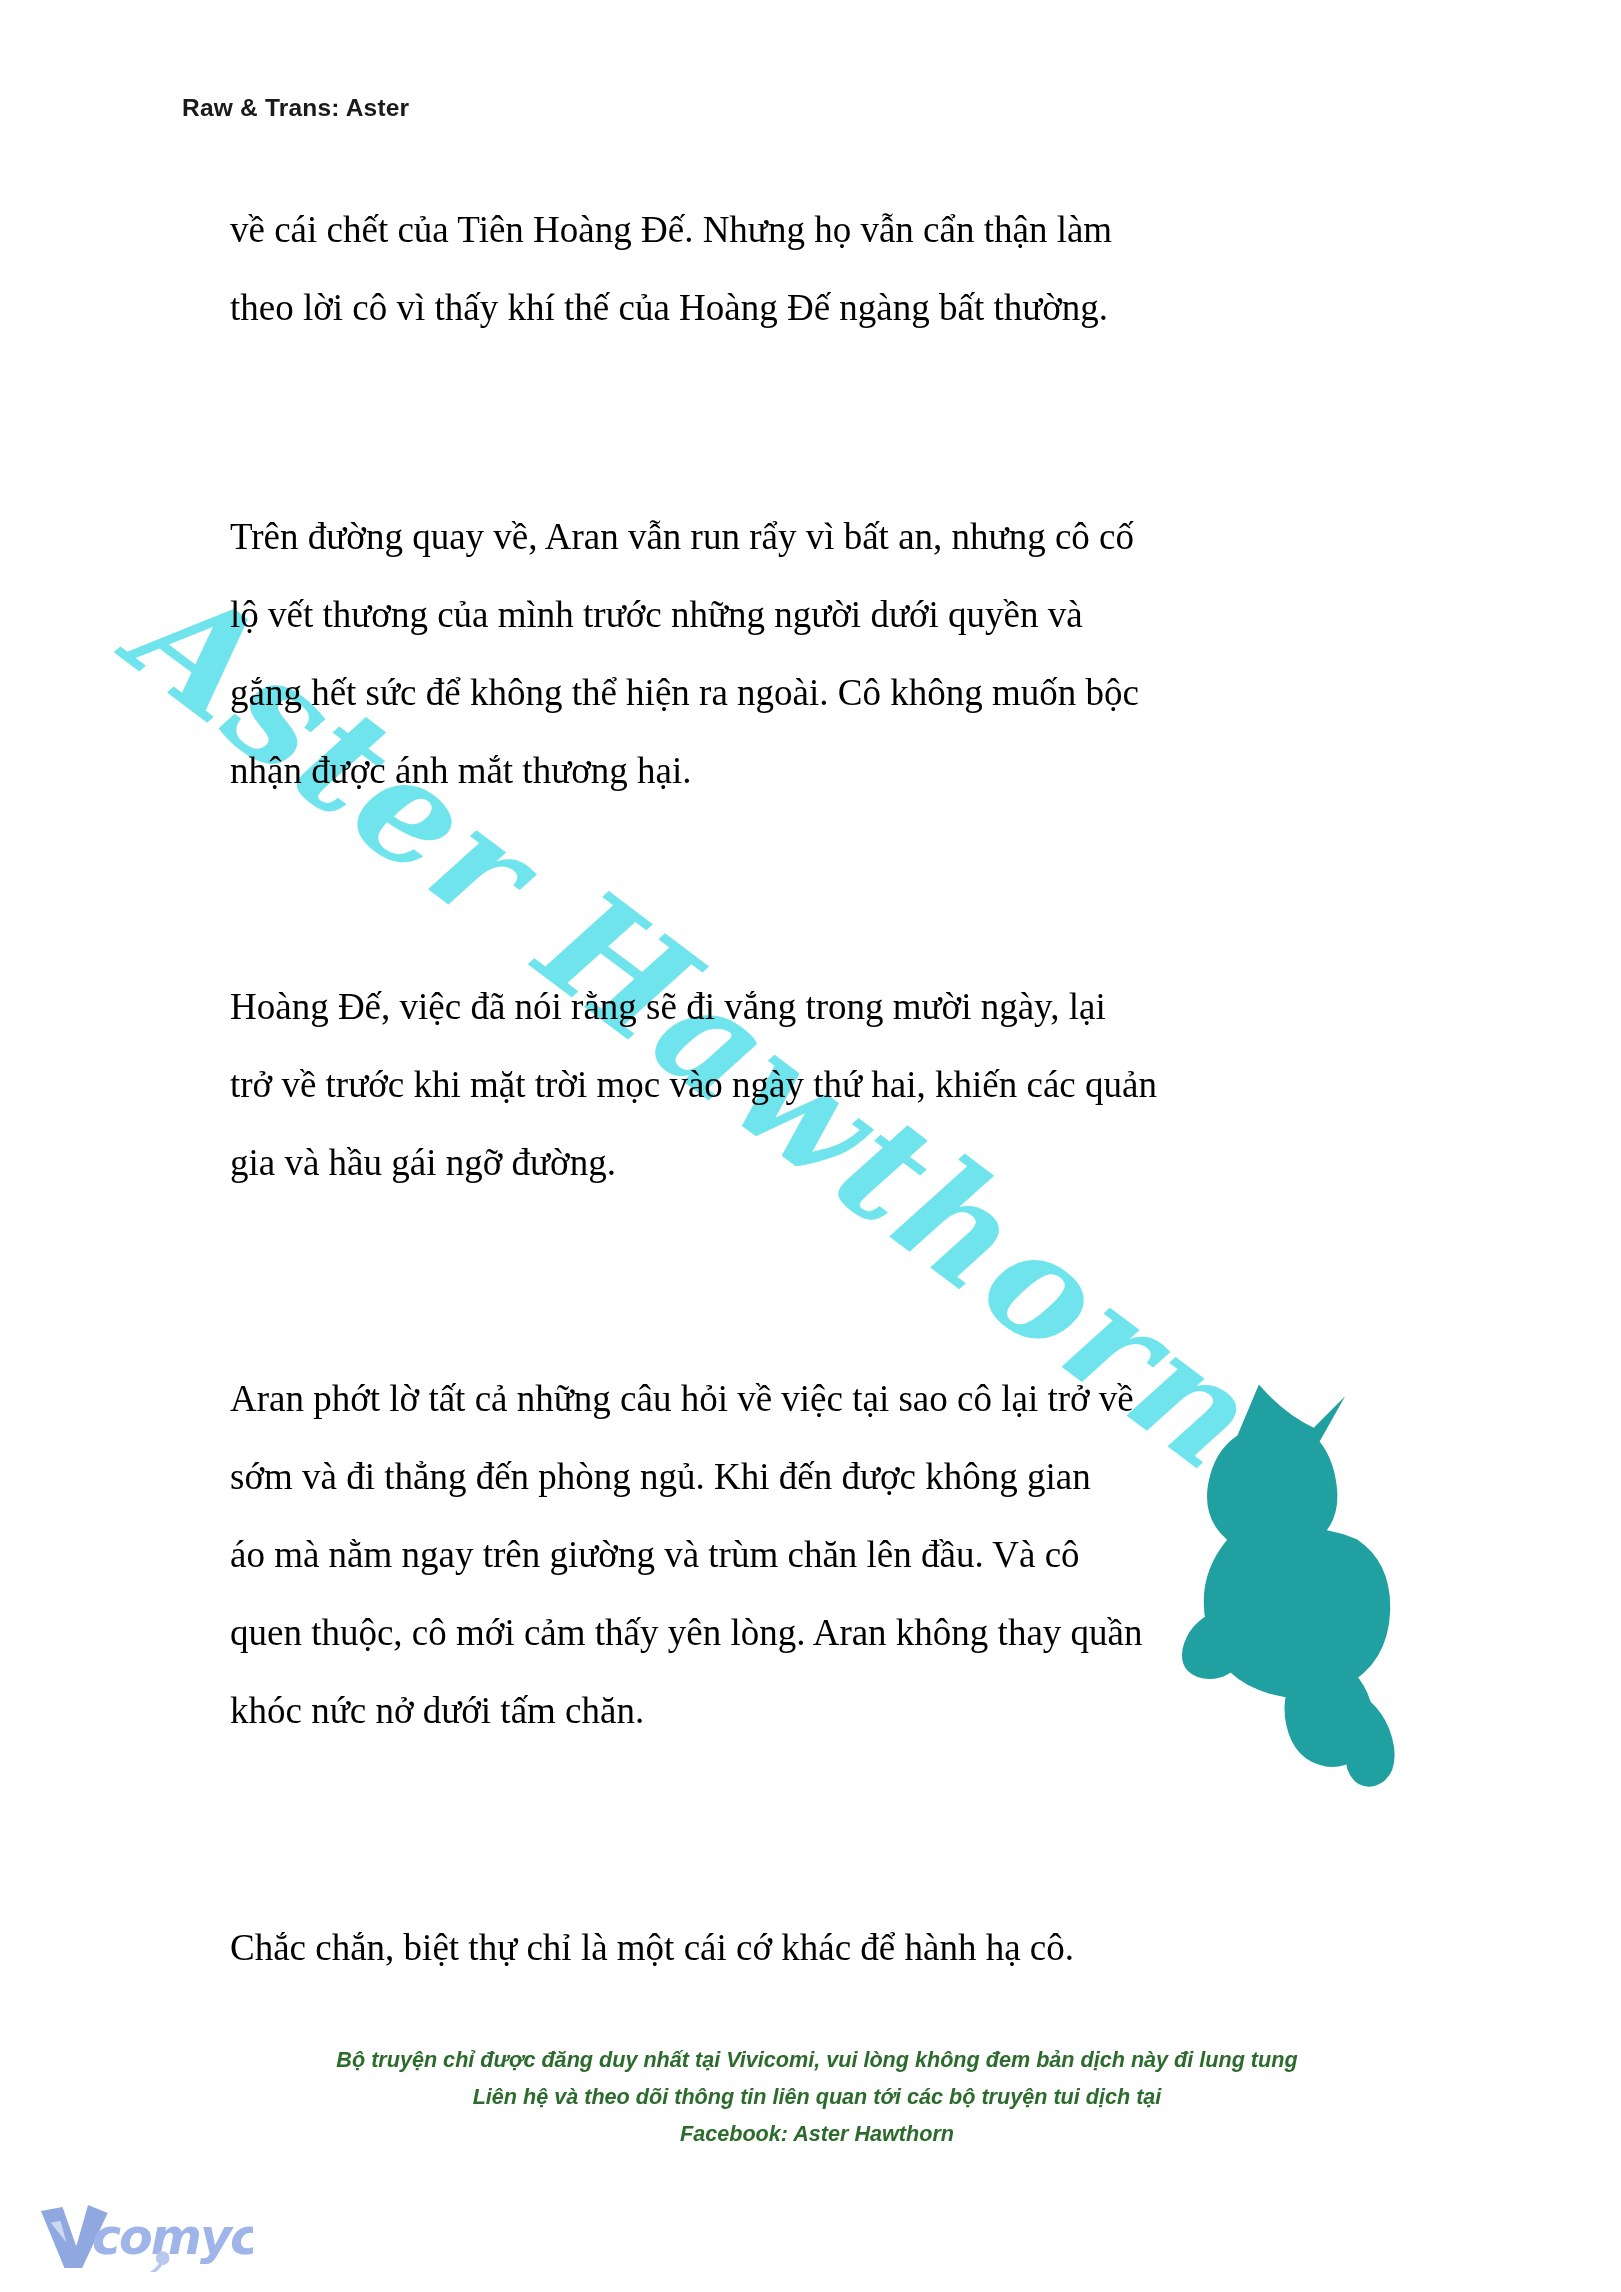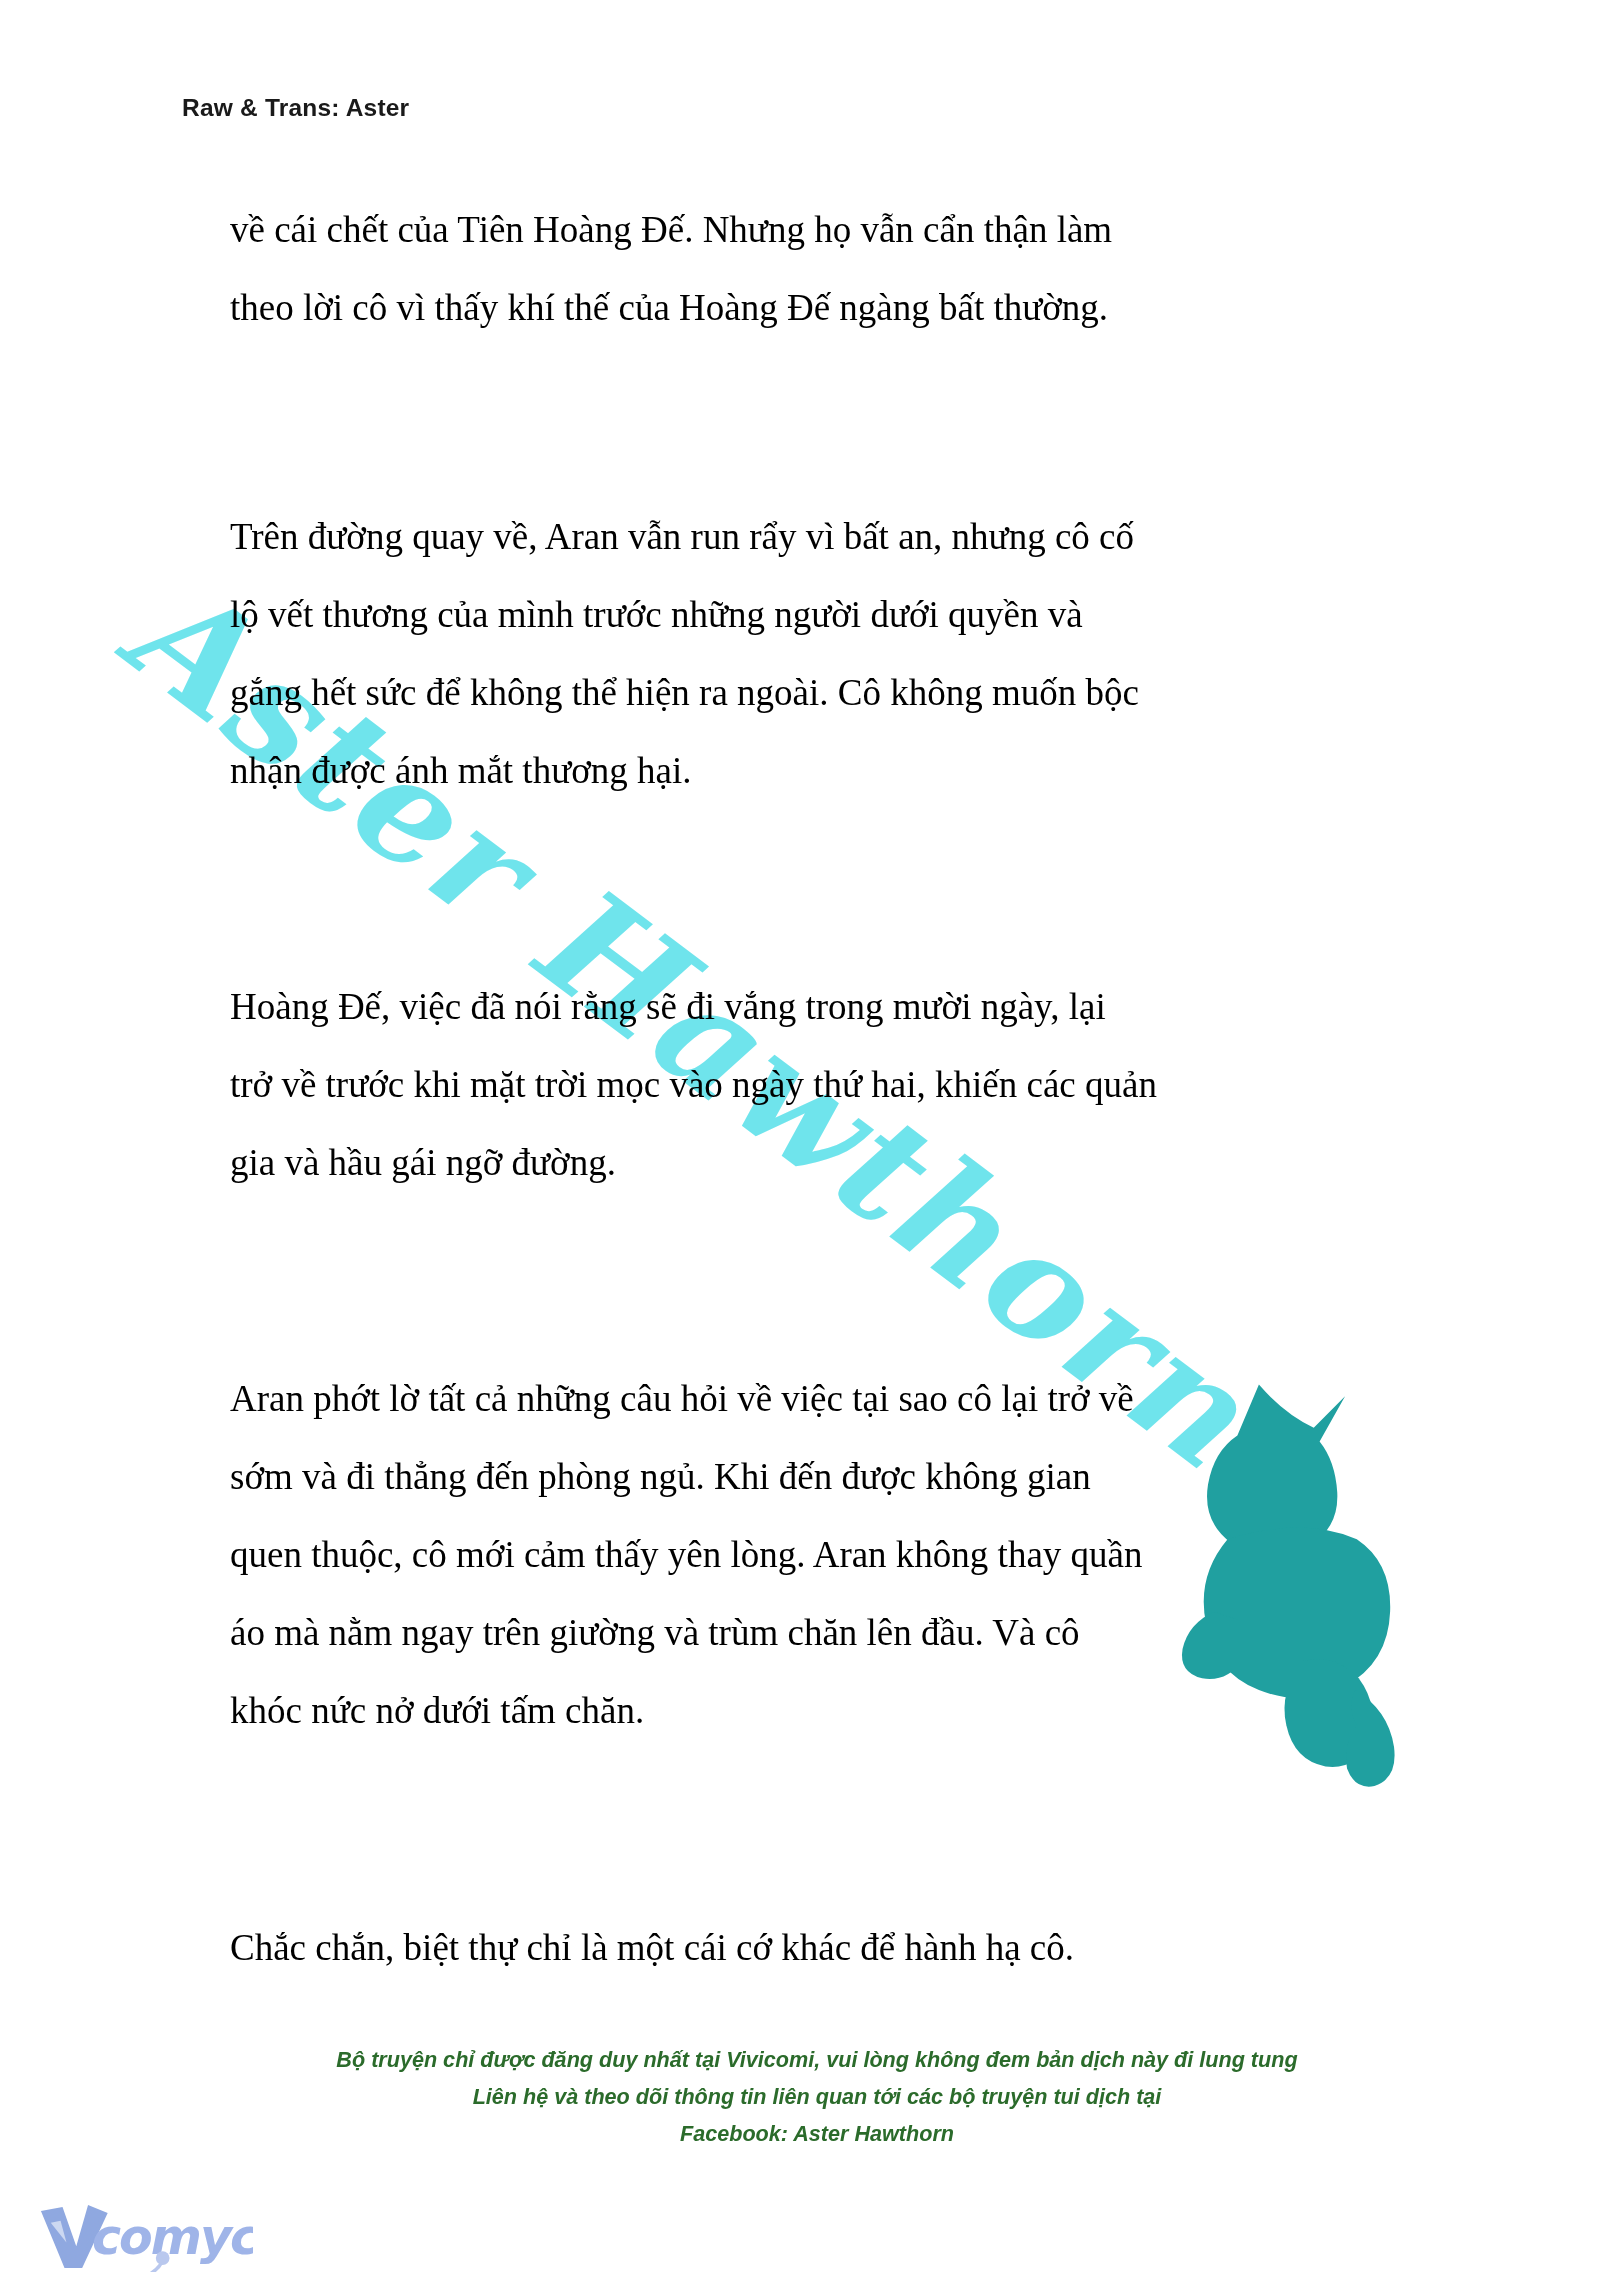--- a/index.html
+++ b/index.html
@@ -174,22 +174,22 @@
 
     <div class="para" id="p3">
       <span class="ln">Hoàng Đế, việc đã nói rằng sẽ đi vắng trong mười ngày, lại</span>
       <span class="ln">trở về trước khi mặt trời mọc vào ngày thứ hai, khiến các quản</span>
       <span class="ln">gia và hầu gái ngỡ đường.</span>
     </div>
 
     <div class="para" id="p4">
       <span class="ln">Aran phớt lờ tất cả những câu hỏi về việc tại sao cô lại trở về</span>
       <span class="ln">sớm và đi thẳng đến phòng ngủ. Khi đến được không gian</span>
+      <span class="ln">áo mà nằm ngay trên giường và trùm chăn lên đầu. Và cô</span>
       <span class="ln">quen thuộc, cô mới cảm thấy yên lòng. Aran không thay quần</span>
-      <span class="ln">áo mà nằm ngay trên giường và trùm chăn lên đầu. Và cô</span>
       <span class="ln">khóc nức nở dưới tấm chăn.</span>
     </div>
 
     <div class="para" id="p5">
       <span class="ln">Chắc chắn, biệt thự chỉ là một cái cớ khác để hành hạ cô.</span>
     </div>
 
   </div>
 
   <div class="footer">

